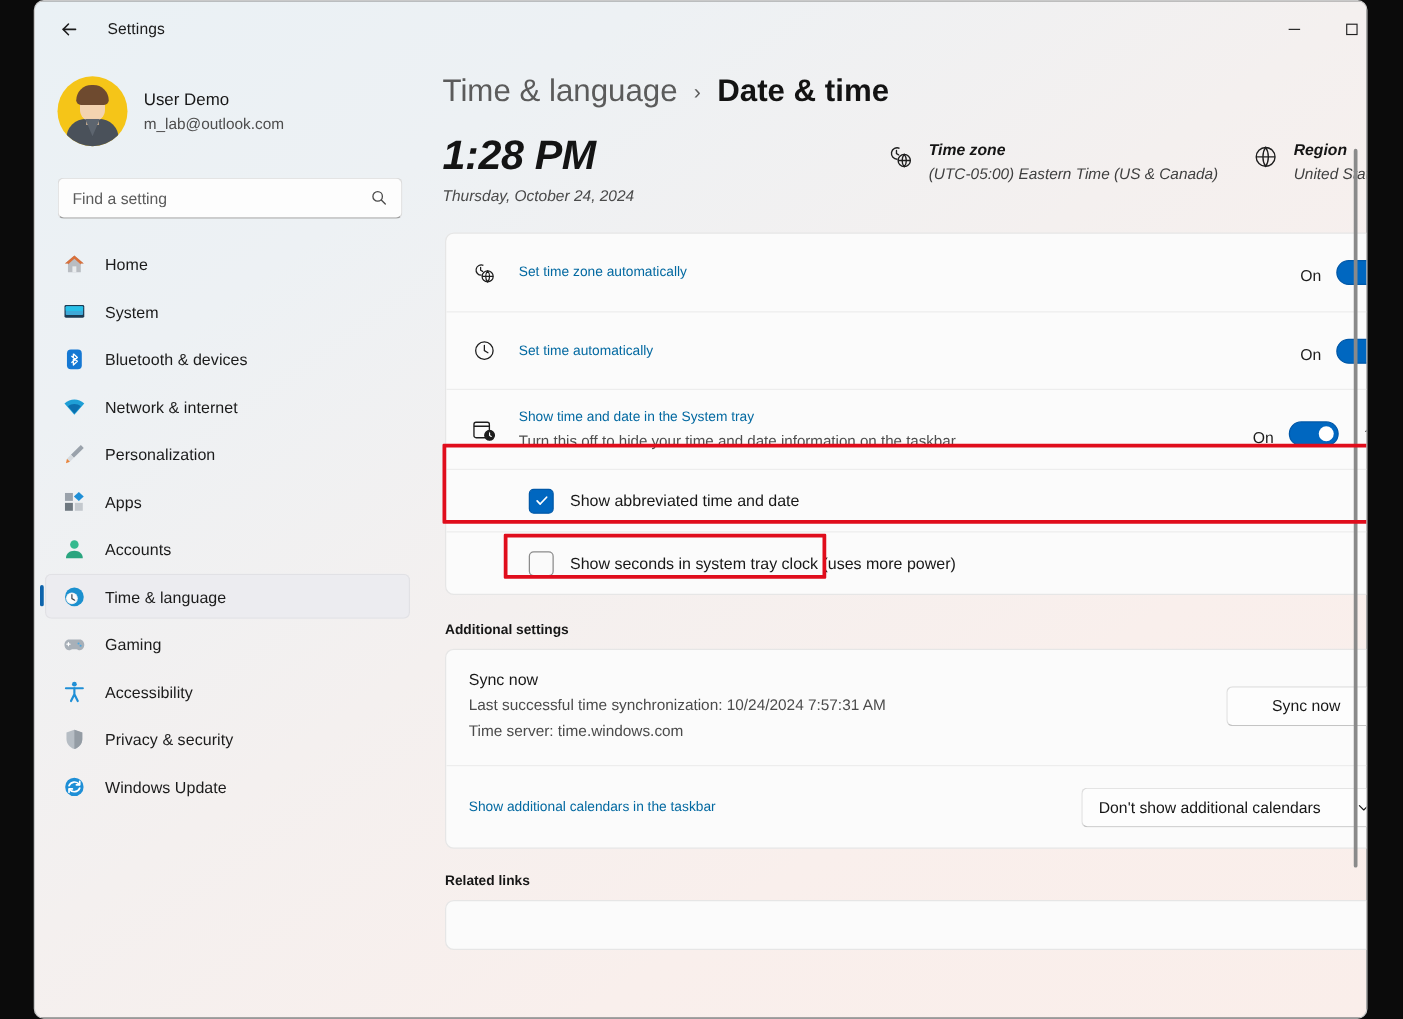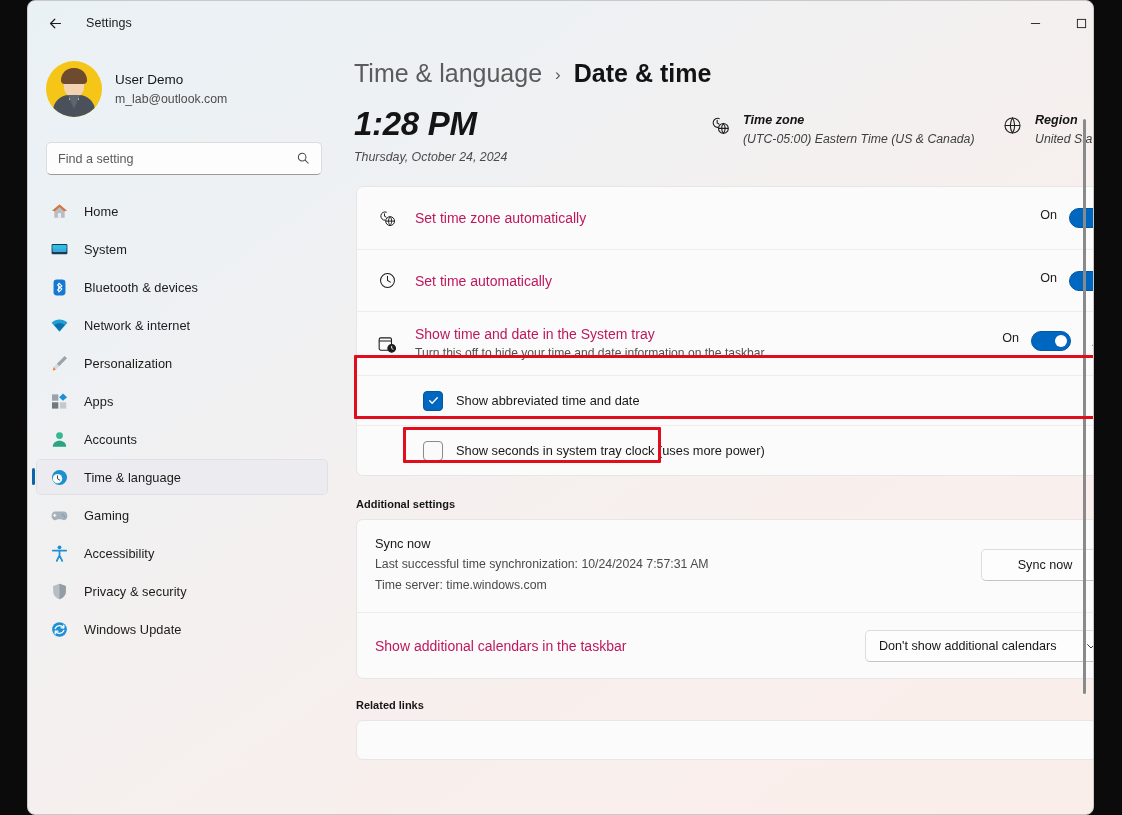--- a/index.html
+++ b/index.html
@@ -202,23 +202,23 @@
     min-height: 62px;
     position: relative;
   }
   .row + .row { border-top: 1px solid #ededed; }
   .row .ricon {
     width: 24px; flex: none; color: #1d1d1d;
     display: flex; align-items: center; justify-content: center;
     margin-right: 16px;
   }
   .rtexts { flex: 1; }
-  .rtitle { font-size: 14px; color: #be185d; line-height: 18px; }
+  .rtitle { font-size: 11px; color: #0369a1; line-height: 18px; }
   .rsub { font-size: 12.1px; color: #4f4f4f; line-height: 17px; margin-top: 2px; }
-  .rright { display: flex; align-items: flex-start; gap: 12px; }
+  .rright { display: flex; align-items: flex-end; gap: 12px; }
   .onlabel { font-size: 12.6px; color: #1c1c1c; }
 
   .toggle {
     width: 40px; height: 20px; border-radius: 10px;
     background: #0067c0; position: relative; flex: none;
     border: 1px solid #0058a8;
   }
   .toggle .knob {
     position: absolute; right: 3px; top: 3px;
     width: 12px; height: 12px; border-radius: 50%;

